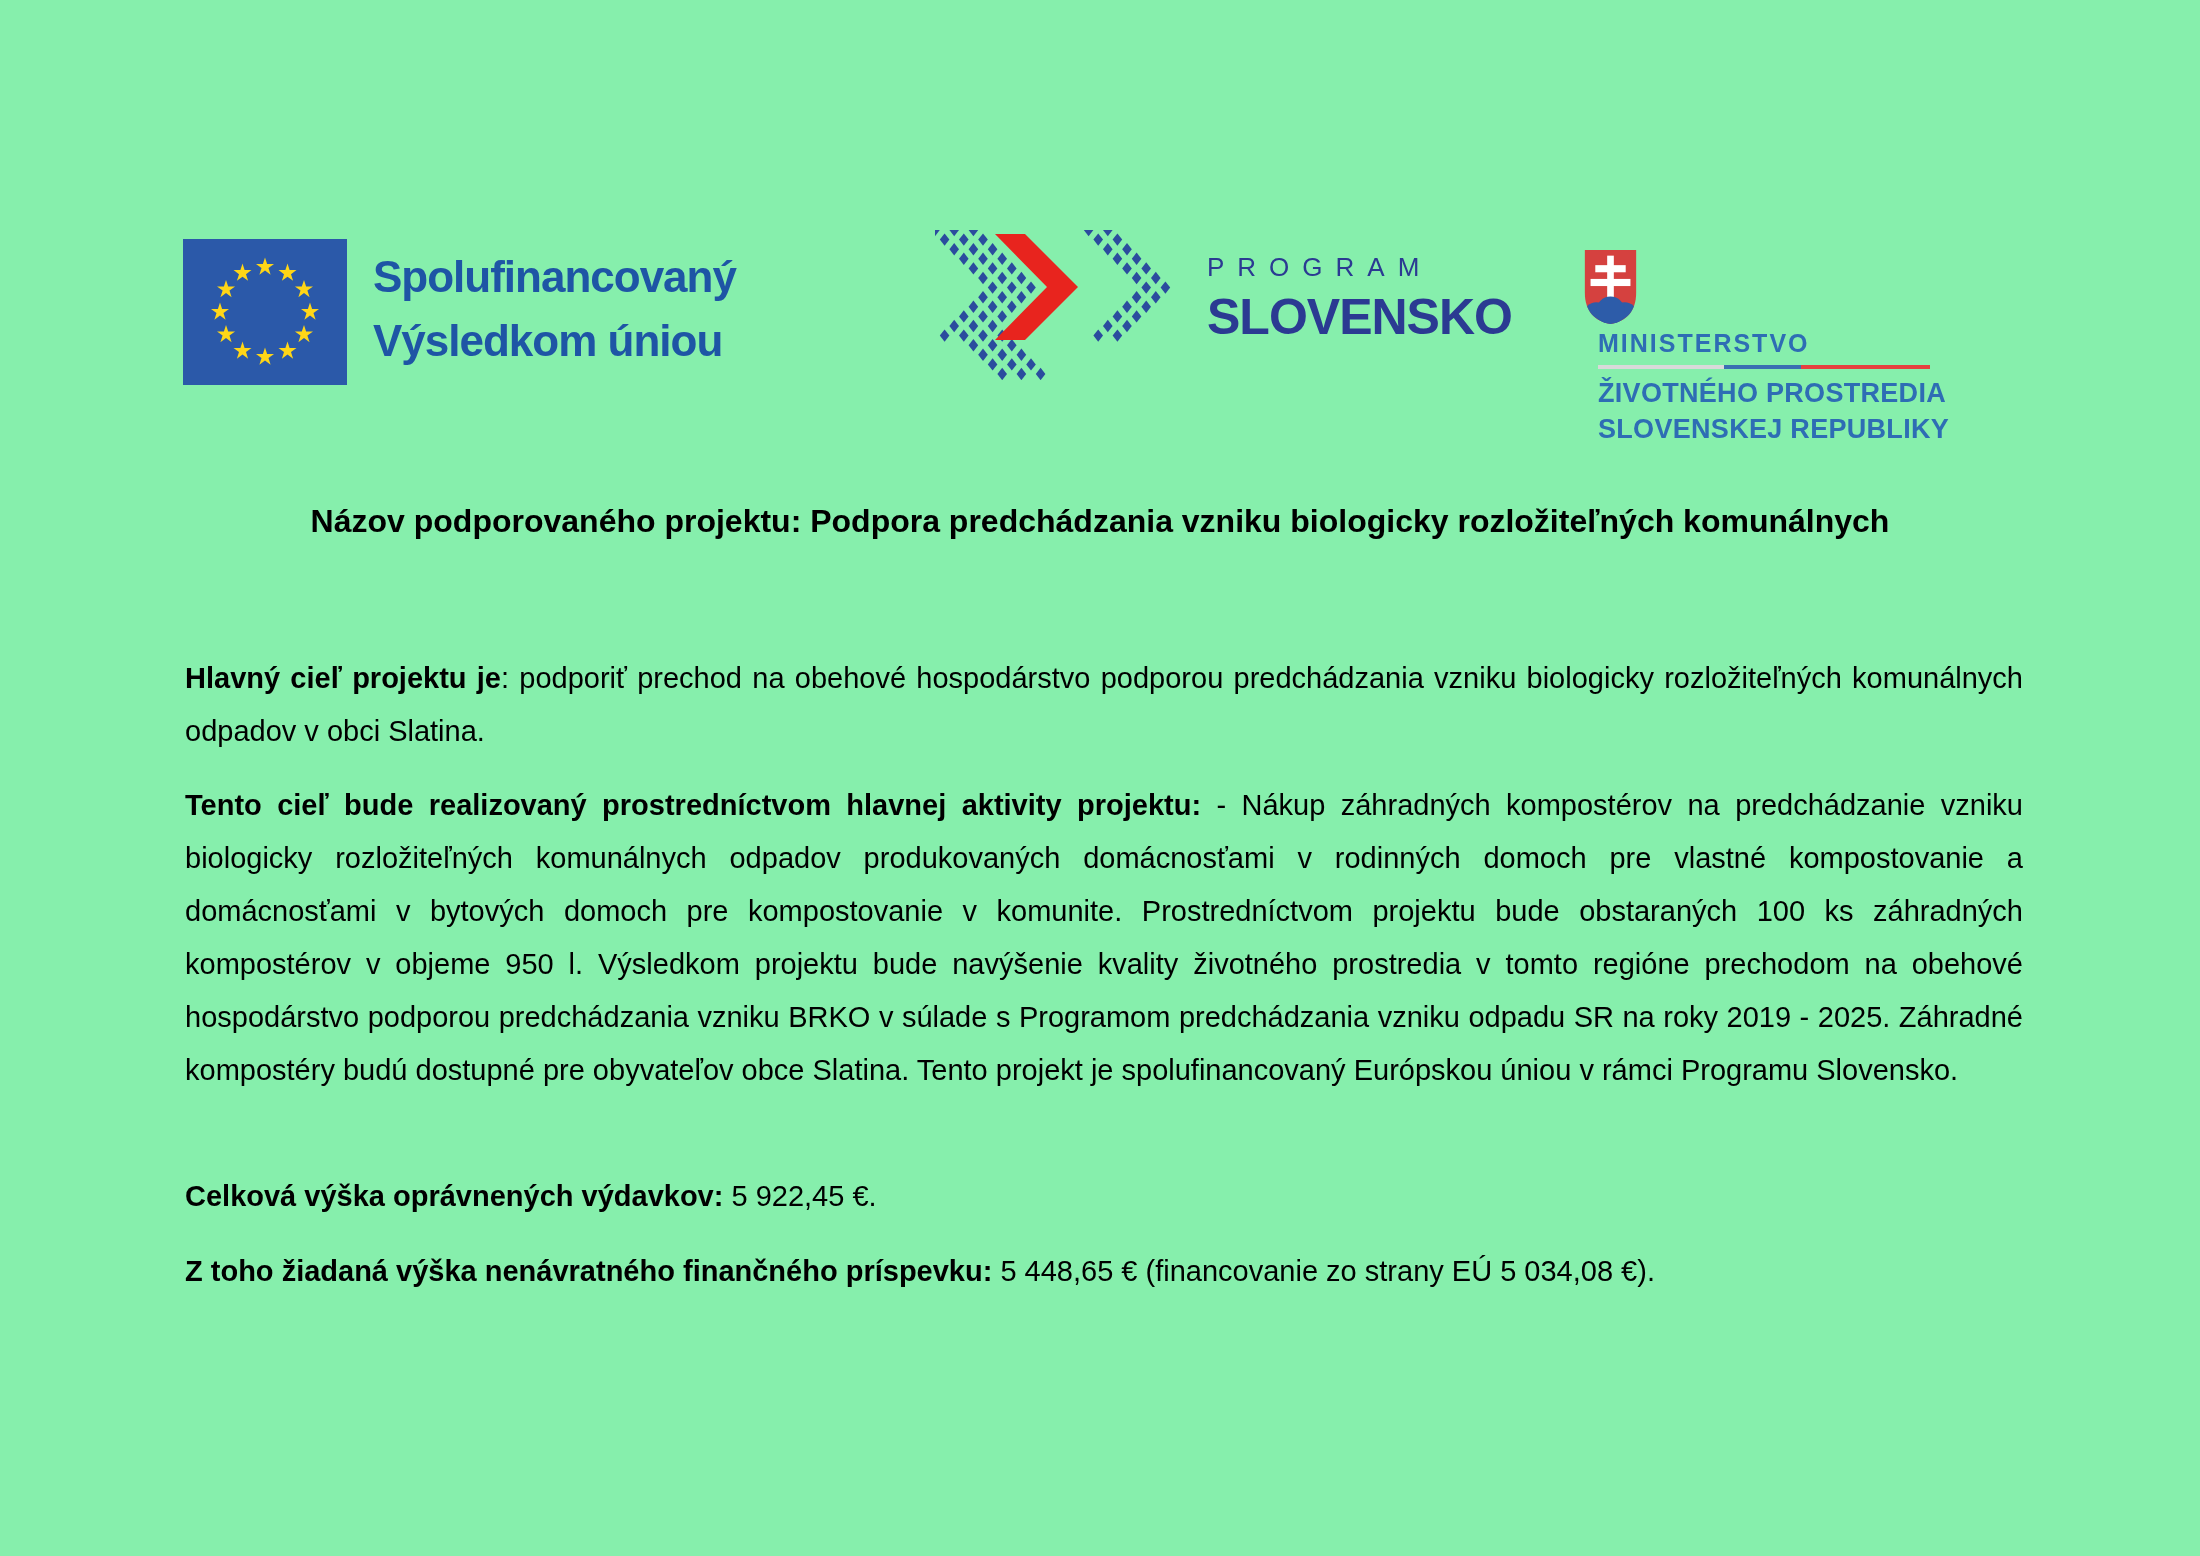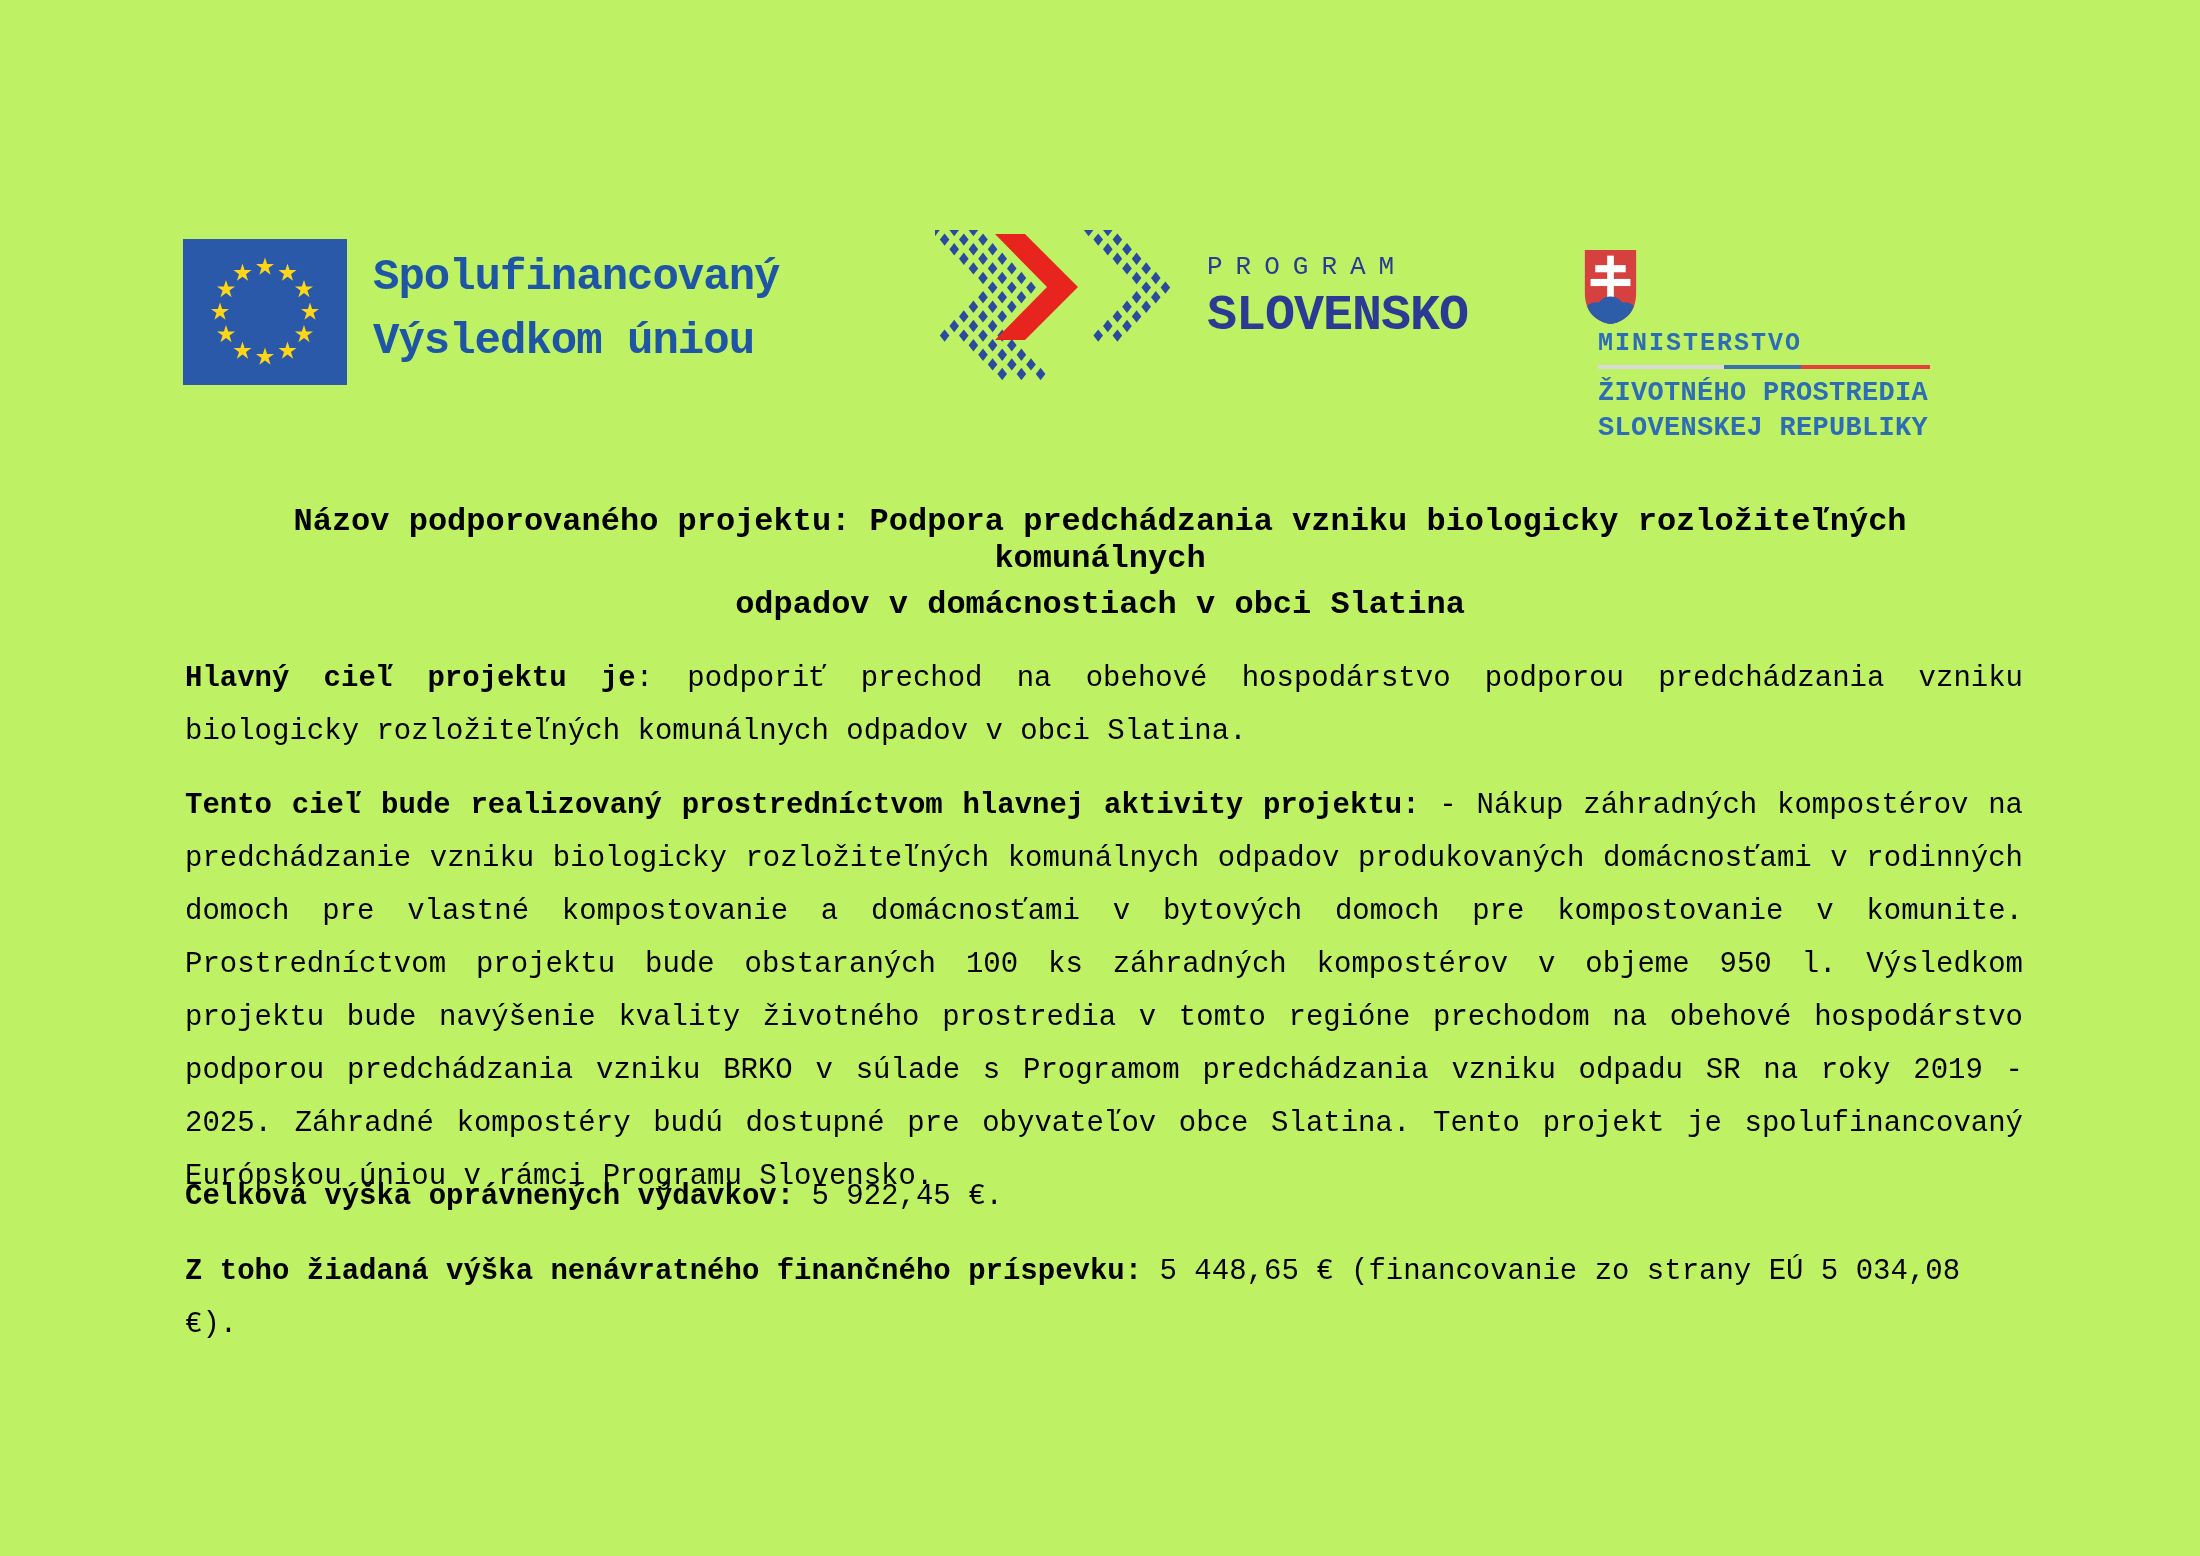--- a/index.html
+++ b/index.html
@@ -1,21 +1,21 @@
 <!DOCTYPE html>
 <html><head>
 <meta charset="utf-8">
 <style>
   html,body{margin:0;padding:0;background:#ffffff;}
   .page{
     position:relative;
     width:2200px;
     height:1556px;
-    background:#bef264;
-    font-family:Liberation Mono, monospace;
+    background:#86efac;
+    font-family:Liberation Sans, sans-serif;
     color:#000000;
     overflow:hidden;
   }
   
   .eu-logo{position:absolute;left:183px;top:239px;display:flex;align-items:flex-start;}
   .eu-flag{display:block;}
   .eu-text{margin-left:26px;margin-top:6px;color:#1E55A5;font-weight:bold;
            font-size:44px;line-height:64px;letter-spacing:-1px;white-space:nowrap;}
   .ps-logo{position:absolute;left:935px;top:230px;display:flex;align-items:flex-start;}
   .ps-text{margin-left:22px;margin-top:22px;white-space:nowrap;}
@@ -182,21 +182,20 @@
         <span class="seg1"></span>
         <span class="seg2"></span>
         <span class="seg3"></span>
       </div>
       <div class="min-l2">ŽIVOTNÉHO PROSTREDIA</div>
       <div class="min-l3">SLOVENSKEJ REPUBLIKY</div>
     </div>
   </div>
 
   <div class="tline" id="title1">Názov podporovaného projektu:  Podpora predchádzania vzniku biologicky rozložiteľných komunálnych</div>
-  <div class="tline" id="title2">odpadov v domácnostiach v obci Slatina</div>
 
   <p class="para just" id="p1"><b>Hlavný cieľ projektu je</b><span>: podporiť prechod na obehové hospodárstvo podporou predchádzania vzniku biologicky rozložiteľných komunálnych odpadov v obci Slatina.</span></p>
 
   <p class="para just" id="p2"><b>Tento cieľ bude realizovaný prostredníctvom hlavnej aktivity projektu:</b><span> - Nákup záhradných kompostérov na predchádzanie vzniku biologicky rozložiteľných komunálnych odpadov produkovaných domácnosťami v rodinných domoch pre vlastné kompostovanie a domácnosťami v bytových domoch pre kompostovanie v komunite. Prostredníctvom projektu bude obstaraných 100 ks záhradných kompostérov v objeme 950 l. Výsledkom projektu bude navýšenie kvality životného prostredia v tomto regióne prechodom na obehové hospodárstvo podporou predchádzania vzniku BRKO v súlade s Programom predchádzania vzniku odpadu SR na roky 2019 - 2025. Záhradné kompostéry budú dostupné pre obyvateľov obce Slatina. Tento projekt je spolufinancovaný Európskou úniou v rámci Programu Slovensko.</span></p>
 
   <p class="para" id="p3"><b>Celková výška oprávnených výdavkov:</b><span> 5 922,45 €.</span></p>
 
   <p class="para" id="p4"><b>Z toho žiadaná výška nenávratného finančného príspevku:</b><span> 5 448,65 € (financovanie zo strany EÚ 5 034,08 €).</span></p>
 
 </div>

